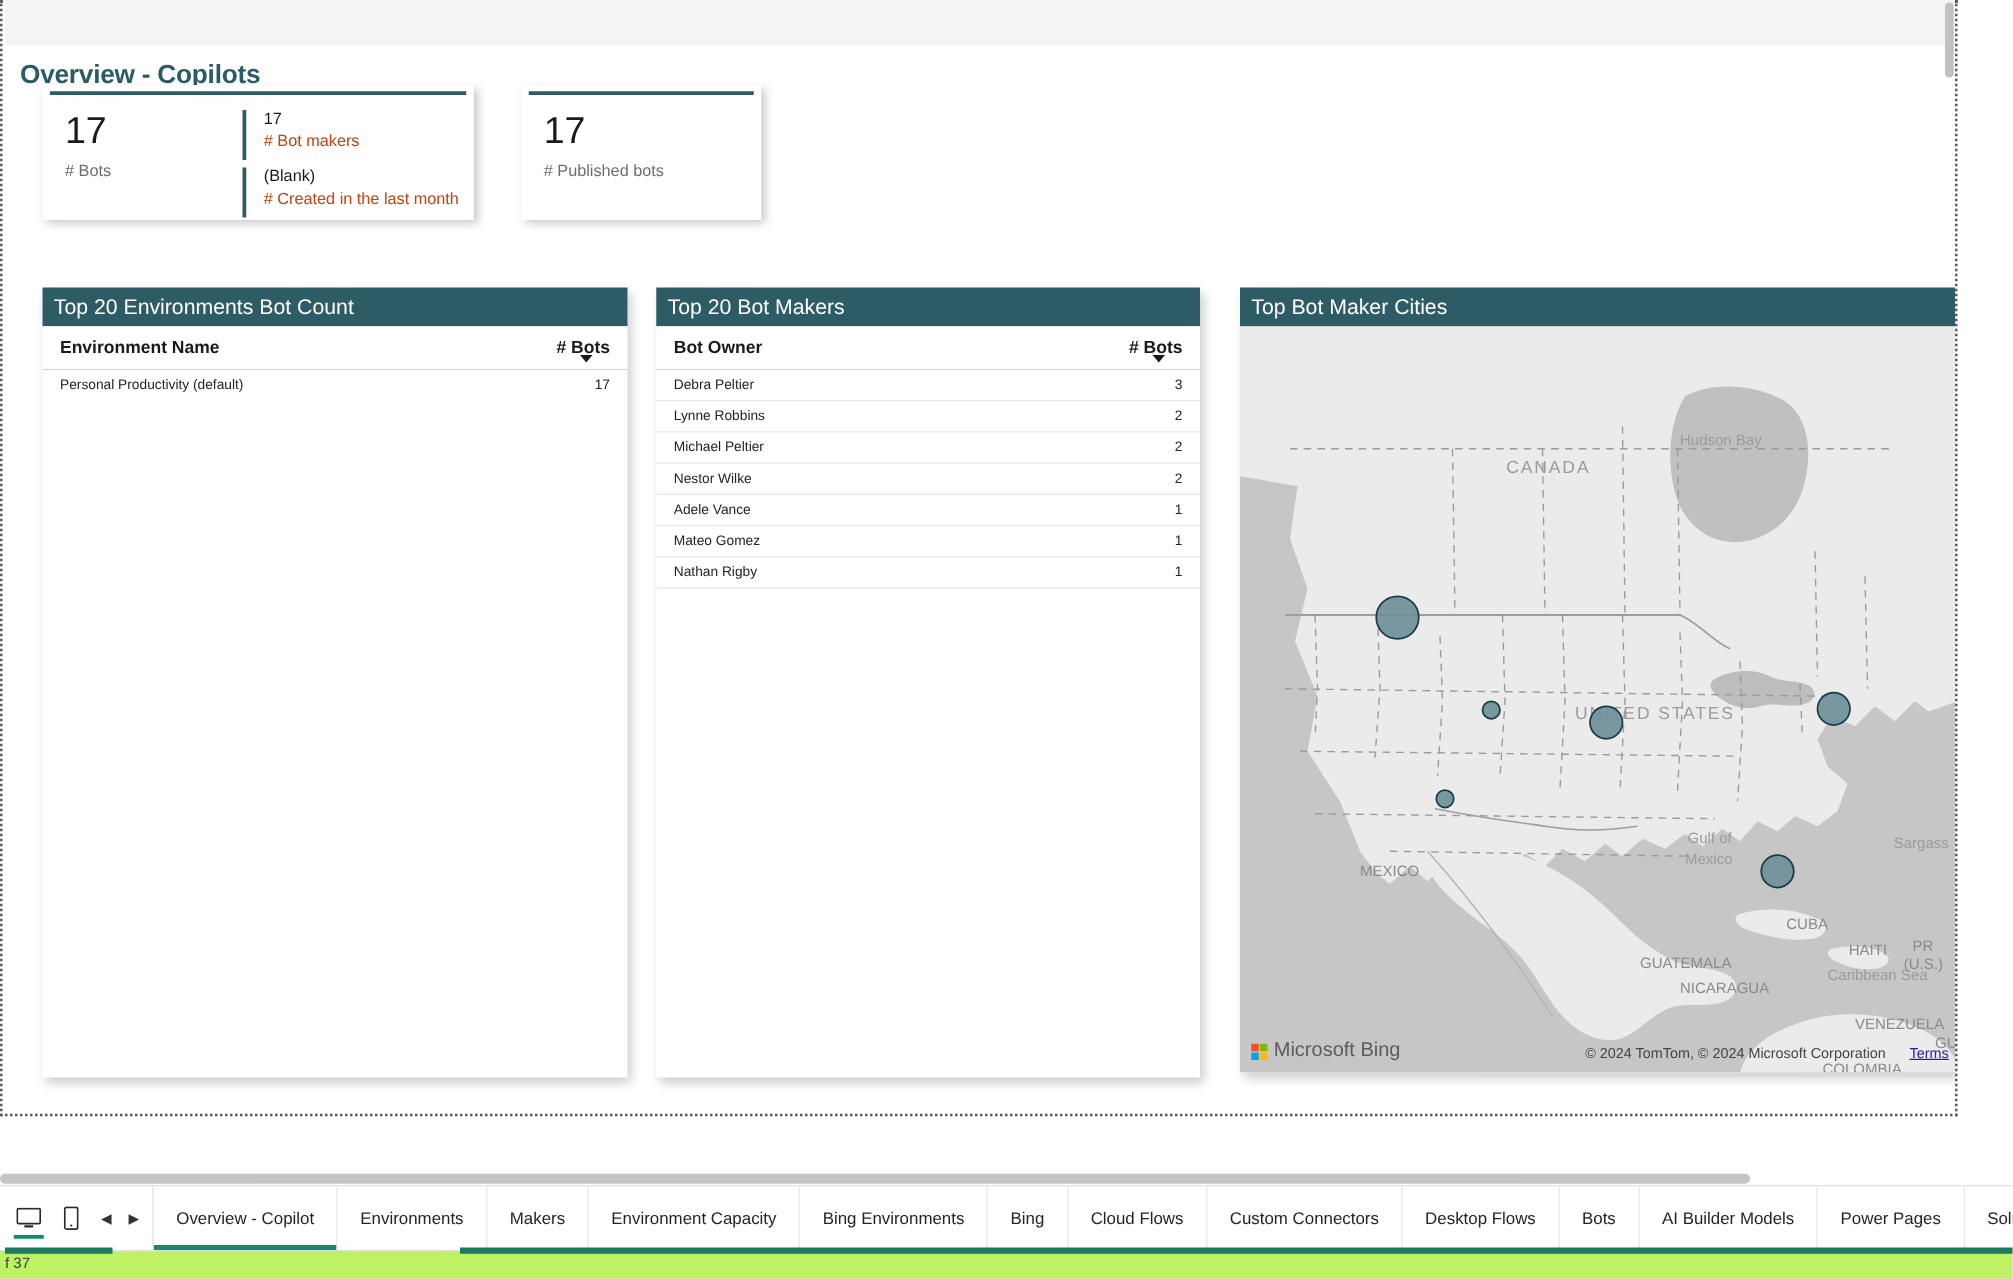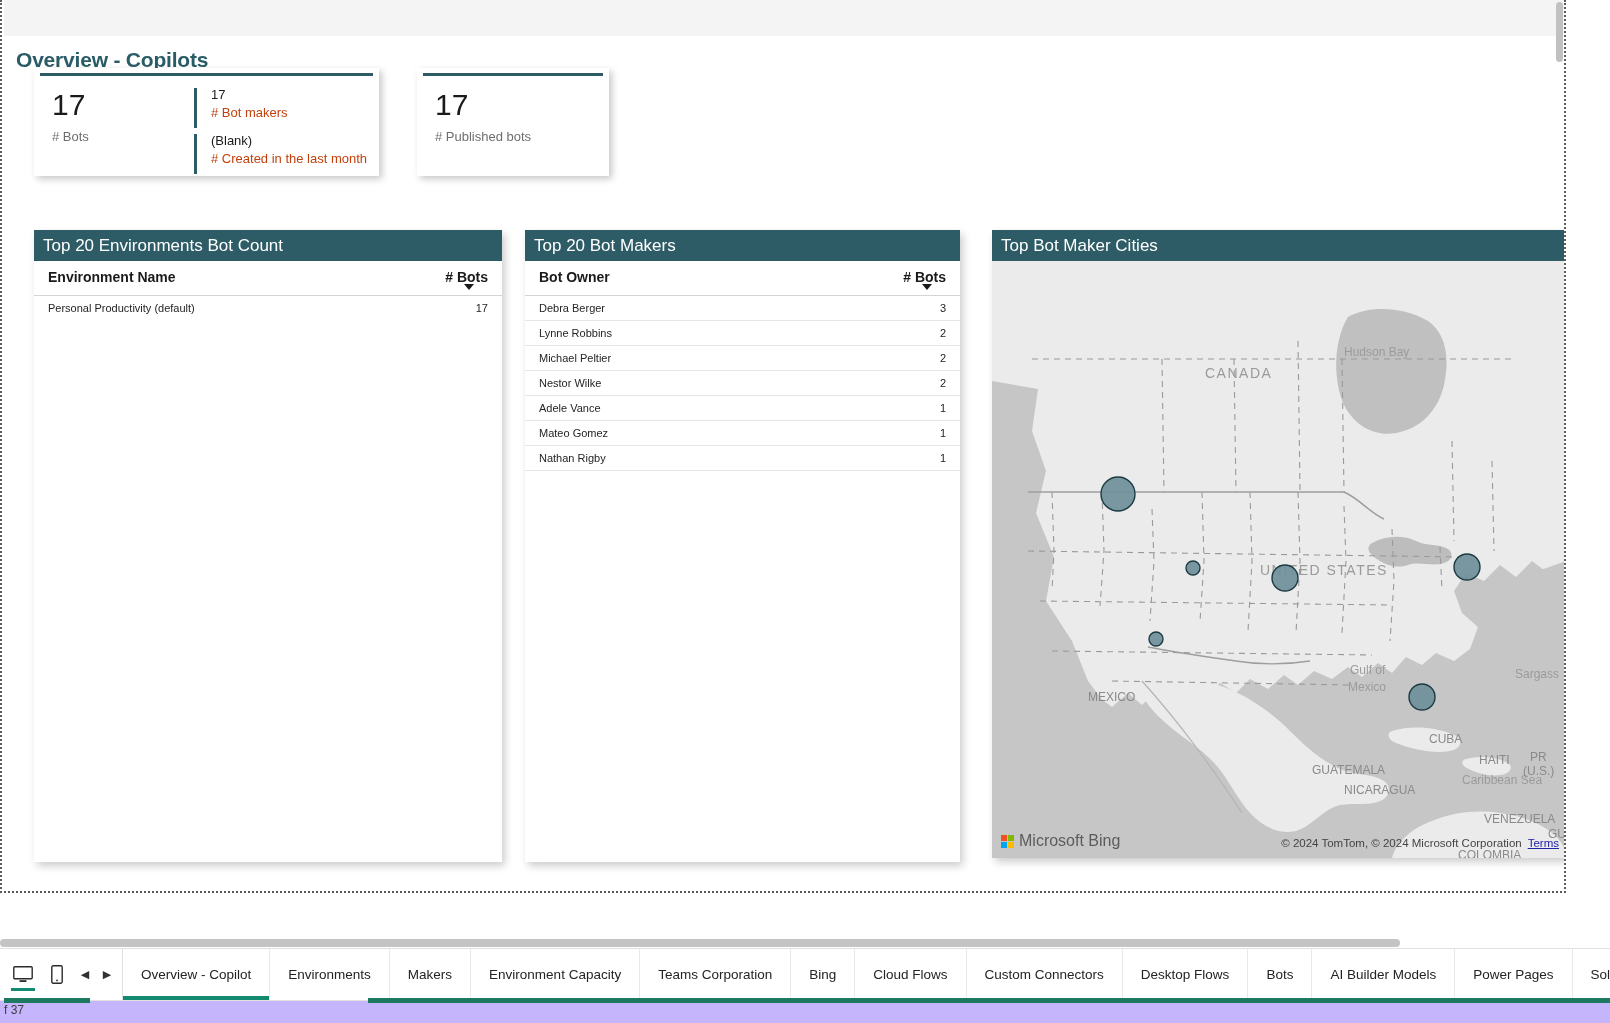--- a/index.html
+++ b/index.html
@@ -207,21 +207,21 @@
   #bing-logo .ms-squares i:nth-child(4) { background: #ffb900; }
   #bing-logo span { font-size: 16px; color: #5c5c5c; }
 
   #map-attribution {
     position: absolute;
     right: 7px; bottom: 9px;
     font-size: 11.5px;
     color: #444444;
     white-space: nowrap;
   }
-  #map-attribution a { color: #2222aa; text-decoration: underline; margin-left: 6px; }
+  #map-attribution a { color: #2222aa; text-decoration: underline; margin-left: 19px; }
 
   
   #canvas-vscroll {
     position: absolute;
     right: 0; top: 0;
     width: 10px; height: 893px;
     background: transparent;
   }
   #canvas-vscroll .thumb {
     position: absolute;
@@ -307,21 +307,21 @@
     width: 1400px; height: 8px;
     background: #c4c4c4;
     border-radius: 5px;
   }
 
   
   #status-strip {
     position: absolute;
     left: 0; top: 1000px;
     width: 1610px; height: 23px;
-    background: #c4b5fd;
+    background: #bef264;
     border-top: 1px solid #e0e0e0;
   }
   #status-text {
     position: absolute;
     left: 4px; top: 2px;
     font-size: 12px;
     color: #3b3b3b;
   }
   #status-accent {
     position: absolute;
@@ -404,21 +404,21 @@
           <tr>
             <th>Bot Owner</th>
             <th class="num">
               <span># Bots</span>
               <span class="sort-caret"></span>
             </th>
           </tr>
         </thead>
         <tbody id="botmakers-rows">
             <tr>
-              <td>Debra Berger</td>
+              <td>Debra Peltier</td>
               <td class="num">3</td>
             </tr>
             <tr>
               <td>Lynne Robbins</td>
               <td class="num">2</td>
             </tr>
             <tr>
               <td>Michael Peltier</td>
               <td class="num">2</td>
             </tr>
@@ -608,21 +608,21 @@
     </div>
     <div class="nav-arrow">◀</div>
     <div class="nav-arrow">▶</div>
   </div>
 
   <div id="page-tabs">
       <div class="page-tab active">Overview - Copilot</div>
       <div class="page-tab">Environments</div>
       <div class="page-tab">Makers</div>
       <div class="page-tab">Environment Capacity</div>
-      <div class="page-tab">Teams Corporation</div>
+      <div class="page-tab">Bing Environments</div>
       <div class="page-tab">Bing</div>
       <div class="page-tab">Cloud Flows</div>
       <div class="page-tab">Custom Connectors</div>
       <div class="page-tab">Desktop Flows</div>
       <div class="page-tab">Bots</div>
       <div class="page-tab">AI Builder Models</div>
       <div class="page-tab">Power Pages</div>
       <div class="page-tab">Solutions</div>
     </div>
 </div>

